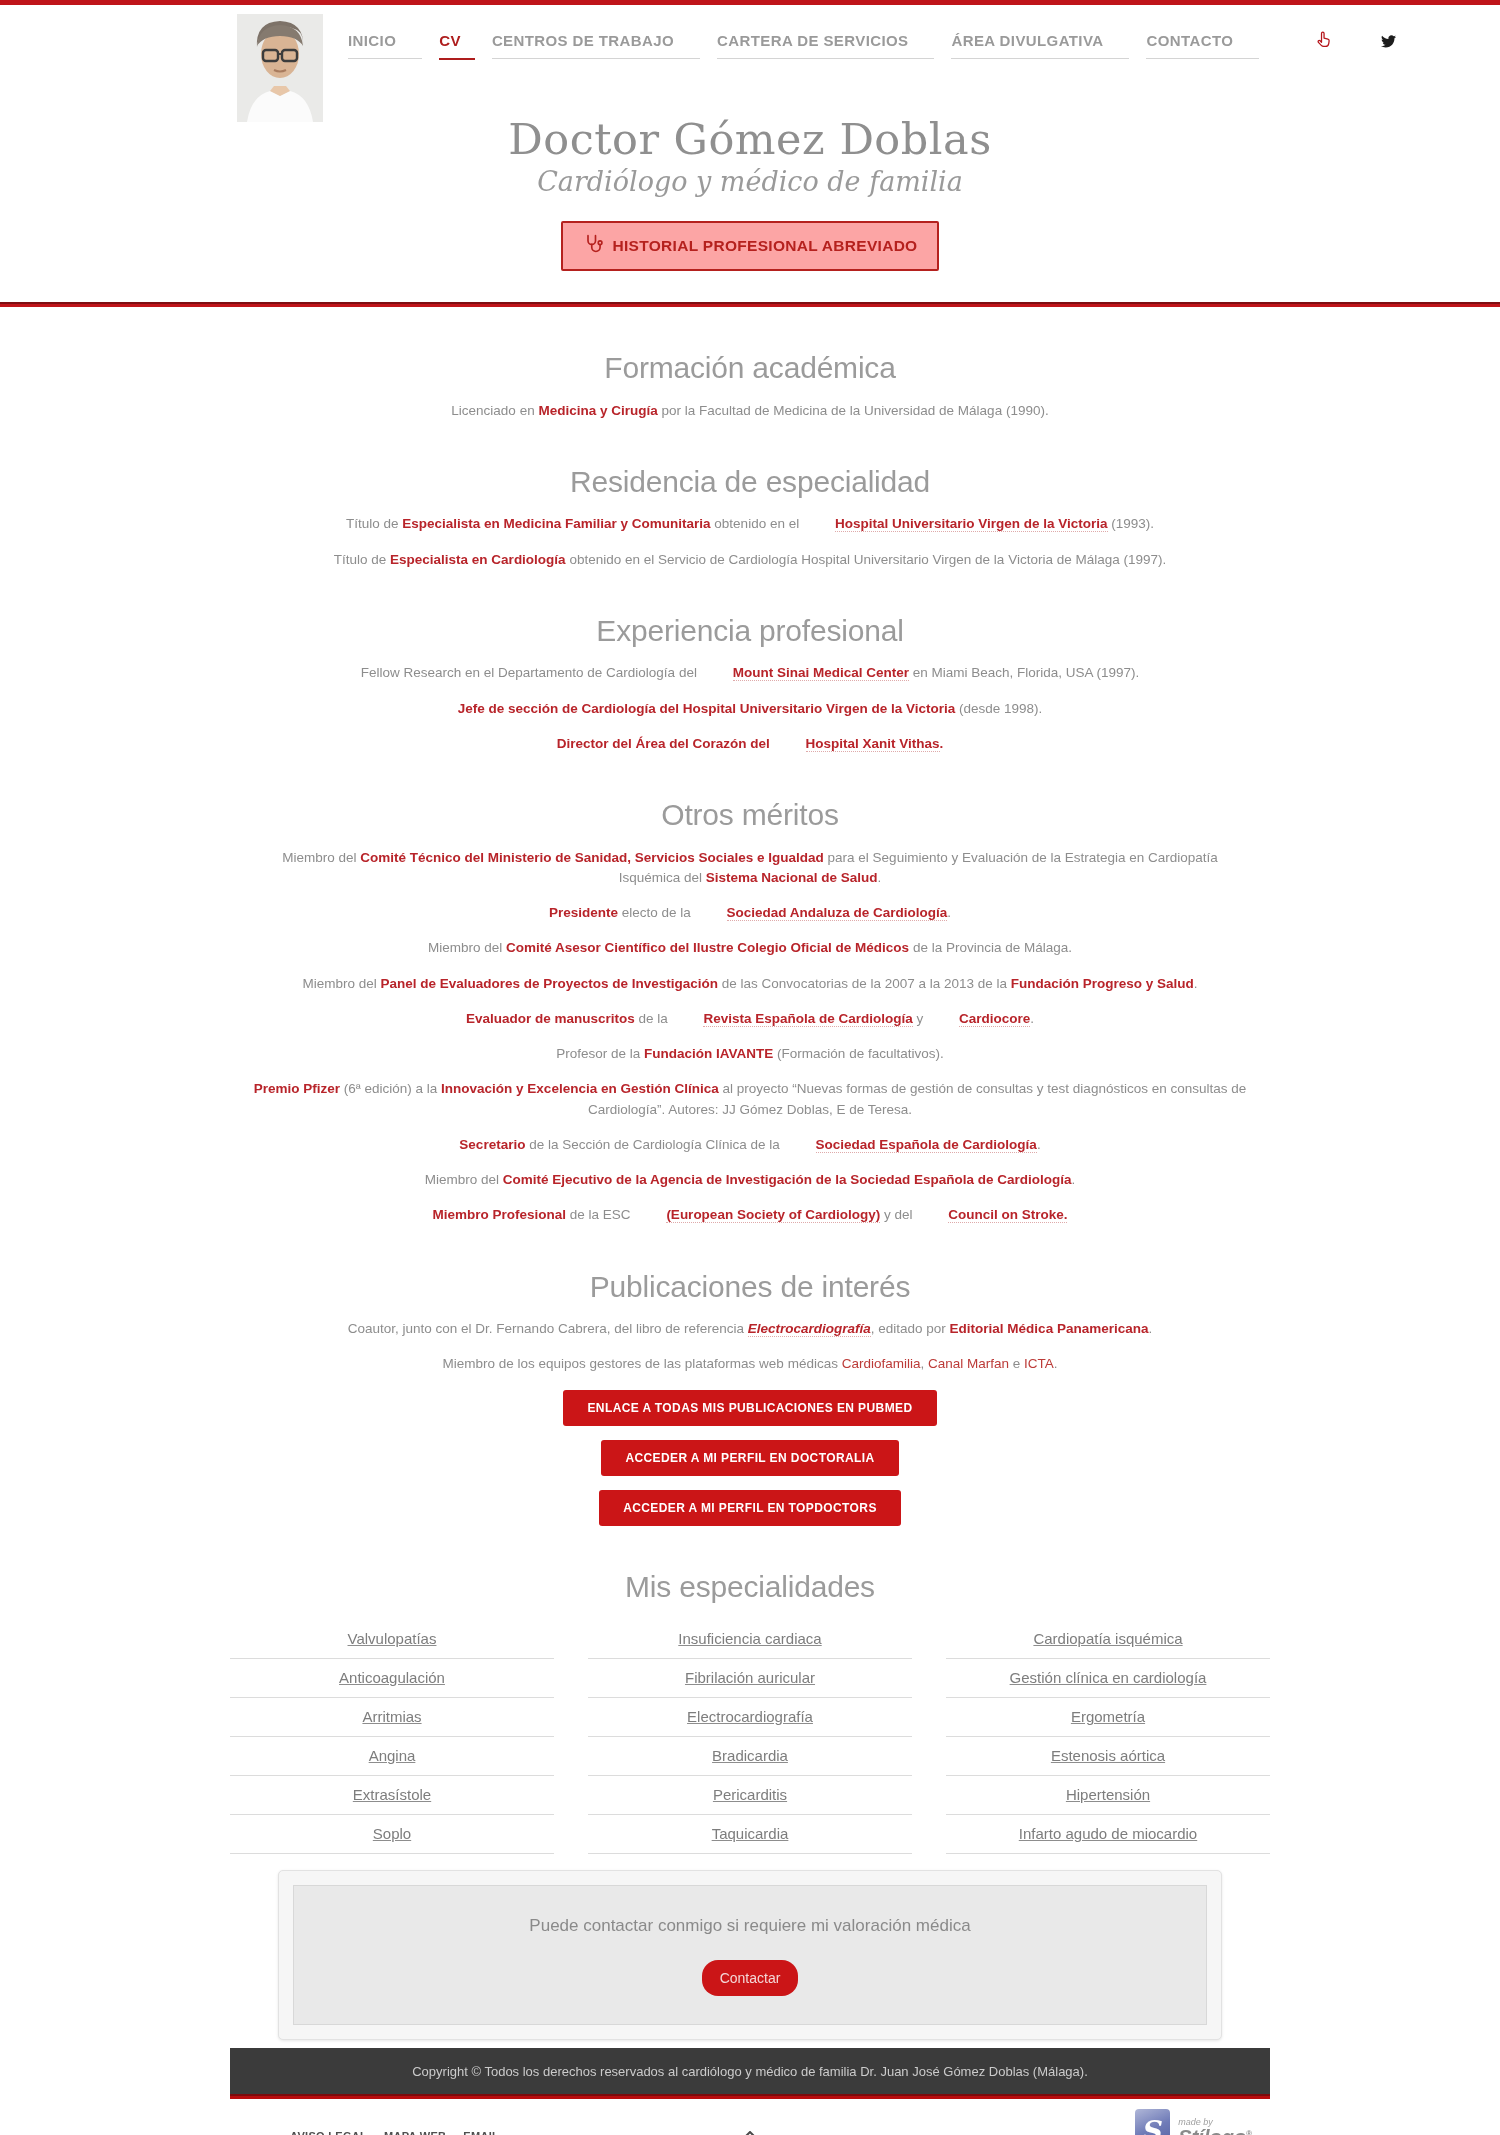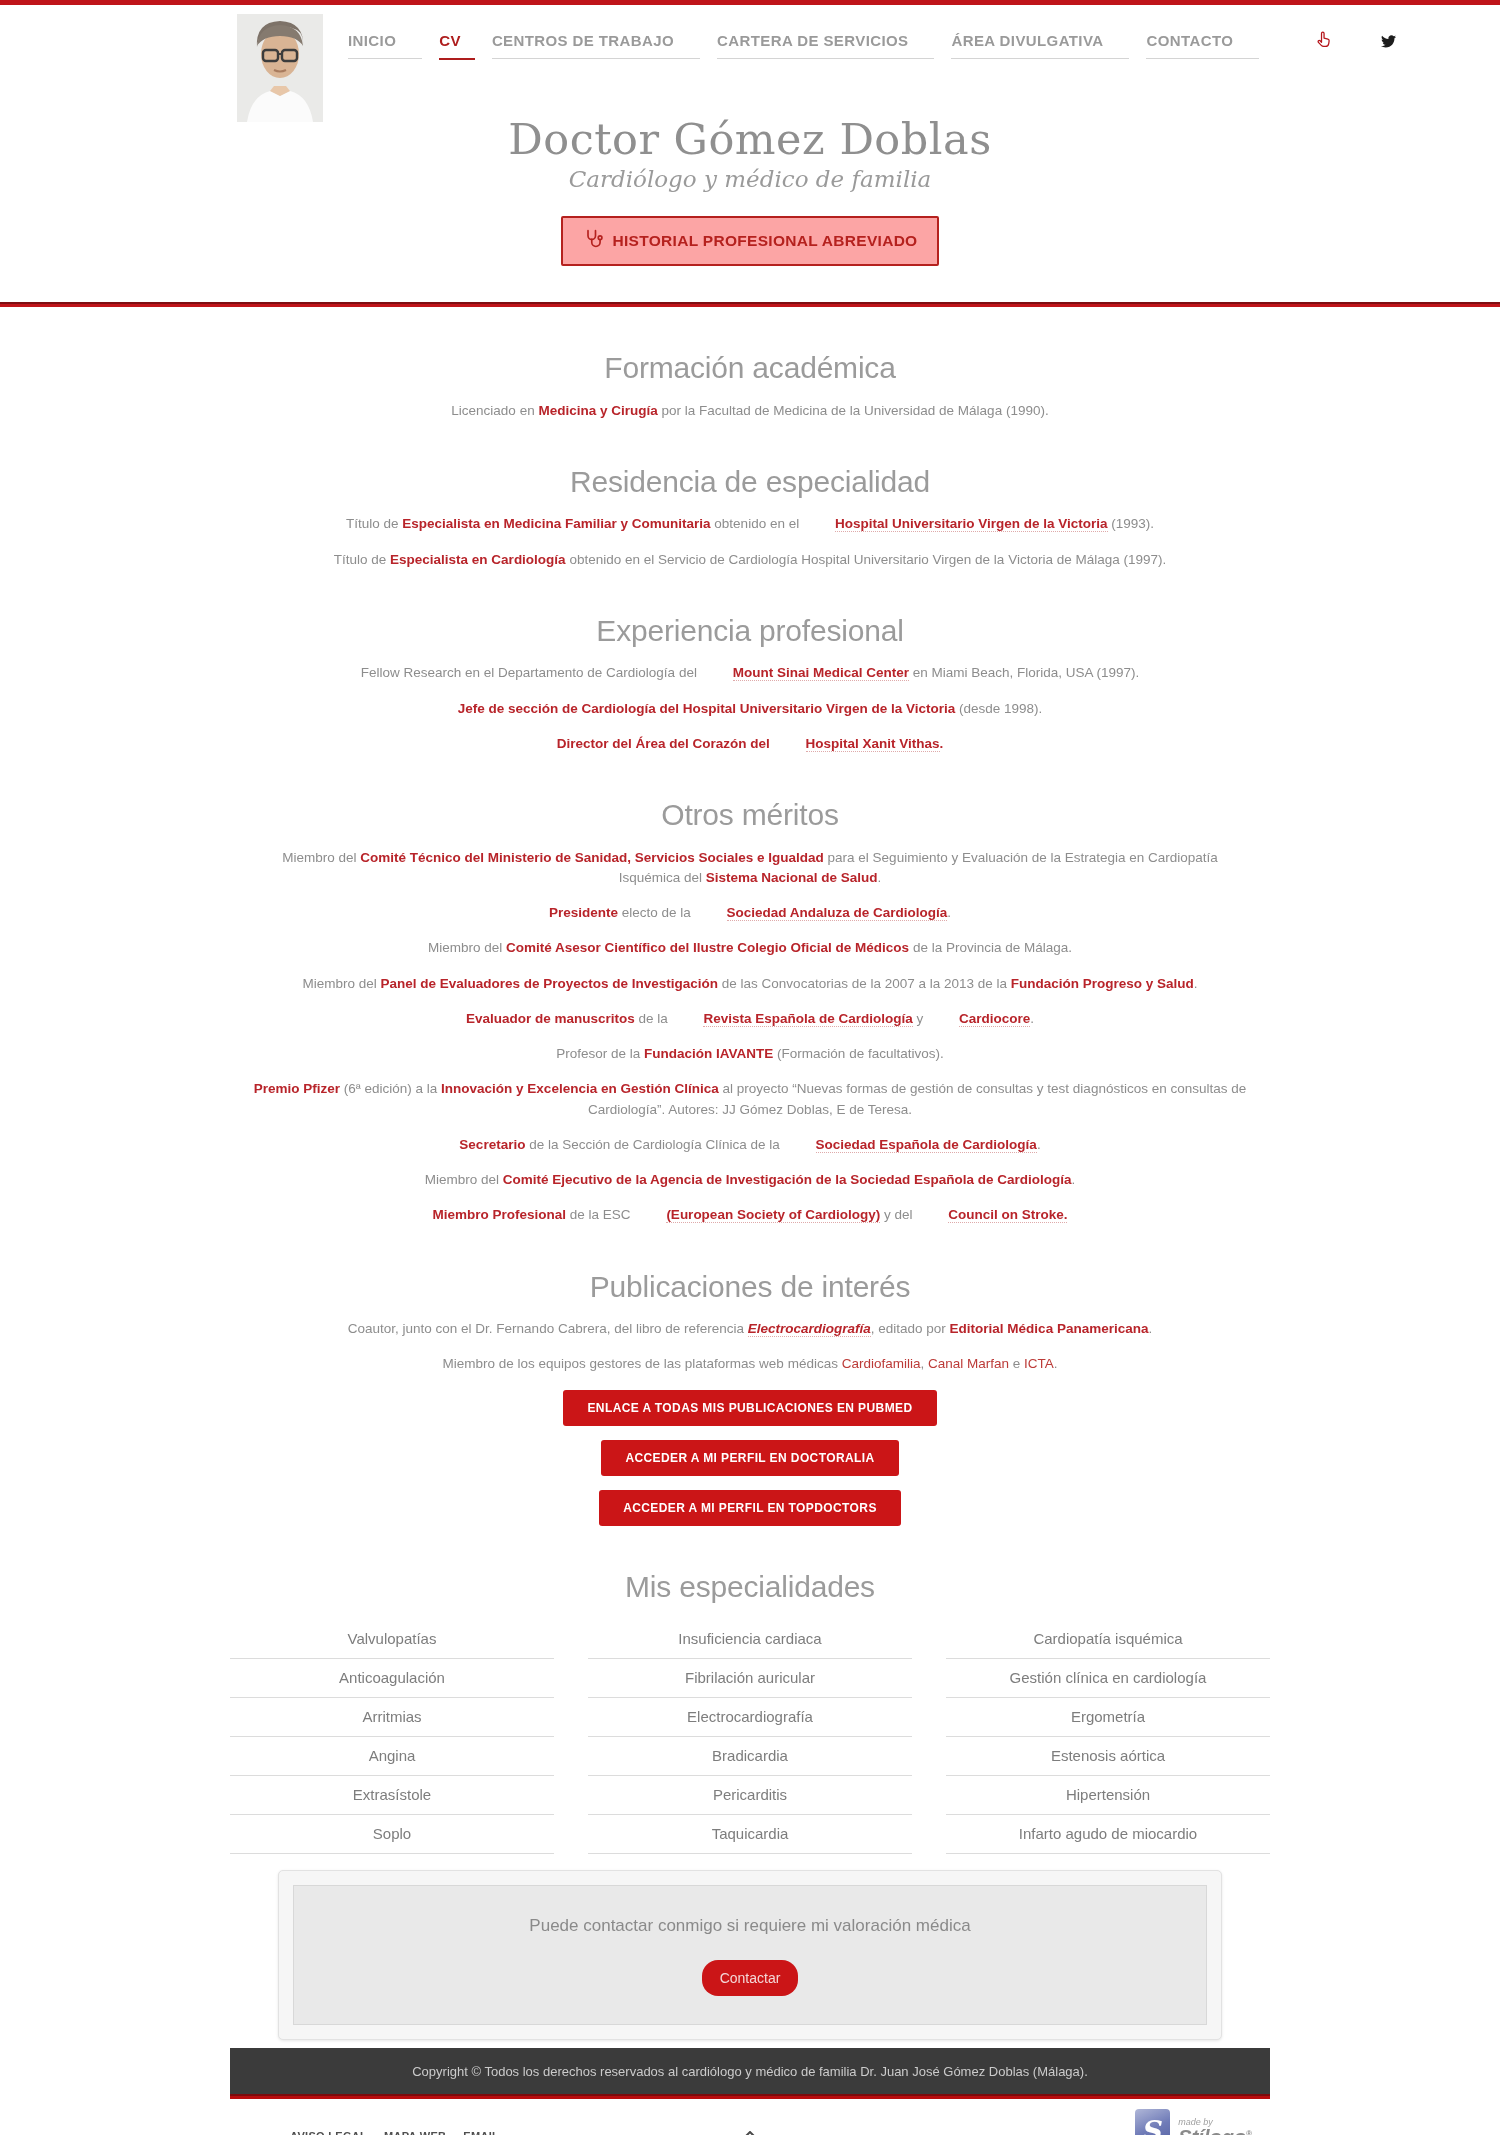--- a/index.html
+++ b/index.html
@@ -14,41 +14,41 @@
 
   .nav { position:absolute; left:348px; top:25px; white-space:nowrap; }
   .nav-item { display:inline-block; font-size:15px; font-weight:700; letter-spacing:.4px; color:#9a9a9a;
               padding:0 26px 9px 0; margin-right:17px; border-bottom:1px solid #d4d4d4; cursor:pointer; text-decoration:none; }
   .nav-item.active { color:#ae1d1d; border-bottom:2px solid #ae1d1d; padding-right:14px; }
   .nav-hand { display:inline-block; margin-left:38px; vertical-align:-3px; cursor:pointer; }
   .nav-tw   { display:inline-block; margin-left:48px; vertical-align:-2px; cursor:pointer; }
 
   .masthead { position:absolute; top:112px; left:0; right:0; text-align:center; }
   .site-title { font-family:"DejaVu Serif", serif; font-weight:400; font-size:43px; line-height:1.05; color:#8f8f8f; letter-spacing:.5px; }
-  .site-subtitle { font-family:"DejaVu Serif", serif; font-style:italic; font-size:23px; color:#9a9a9a; margin-top:4px; }
+  .site-subtitle { font-family:"DejaVu Serif", serif; font-style:italic; font-size:27px; color:#9a9a9a; margin-top:4px; }
   .cta-btn { display:inline-flex; align-items:center; gap:10px; margin-top:24px; background:#fca5a5;
              border:2px solid #b5211e; color:#b5211e; font-weight:700; font-size:15.5px; letter-spacing:.3px;
              padding:11px 20px; border-radius:2px; cursor:pointer; font-family:"Liberation Sans",sans-serif; }
 
   
   .content { width:1040px; margin:0 auto; text-align:center; }
   .section-heading { font-weight:400; font-size:30px; line-height:1.15; color:#9b9b9b; margin:44px 0 6px; letter-spacing:-.2px; }
   .rich { font-size:13.5px; line-height:1.5; margin:15px auto; max-width:1000px; color:#8d8d8d; }
   .seg-n  { color:#8d8d8d; }
   .seg-b  { color:#b8242a; font-weight:700; }
   .seg-r  { color:#bc3b38; }
   .seg-bu  { color:#b8242a; font-weight:700; border-bottom:1px dotted #dfaaaa; cursor:pointer;margin-left:32px; }
   .seg-biu { color:#b8242a; font-weight:700; font-style:italic; border-bottom:1px dotted #dfaaaa; cursor:pointer; }
 
   .pub-buttons { margin-top:14px; }
   .pub-btn { display:block; margin:14px auto; background:#cb1517; color:#fff; border:none; border-radius:3px;
              font-family:"Liberation Sans",sans-serif; font-weight:700; font-size:12px; letter-spacing:.4px;
              padding:11px 24px; cursor:pointer; }
 
-  .spec-grid { display:grid; grid-template-columns:repeat(3,1fr); column-gap:34px; margin:16px auto 0; width:1040px; }
+  .spec-grid { display:grid; grid-template-columns:repeat(3,1fr); column-gap:34px; margin:16px auto 0; width:1040px;text-decoration:underline; }
   .spec-cell { border-bottom:1px solid #dcdcdc; padding:10px 0 11px; font-size:15px; color:#7d7d7d; }
 
   .contact-outer { width:944px; margin:16px auto 0; background:#f6f6f6; border:1px solid #e2e2e2; border-radius:5px;
                    padding:14px; box-shadow:0 1px 3px rgba(0,0,0,.10); }
   .contact-inner { background:#e9e9e9; border:1px solid #d8d8d8; padding:30px 20px 28px; }
   .contact-text { font-size:17px; color:#8a8a8a; }
   .contact-btn { margin-top:24px; background:#cb1517; color:#f4d7d7; border:none; border-radius:16px;
                  font-size:14px; padding:10px 18px; cursor:pointer; font-family:"Liberation Sans",sans-serif; }
 
   

